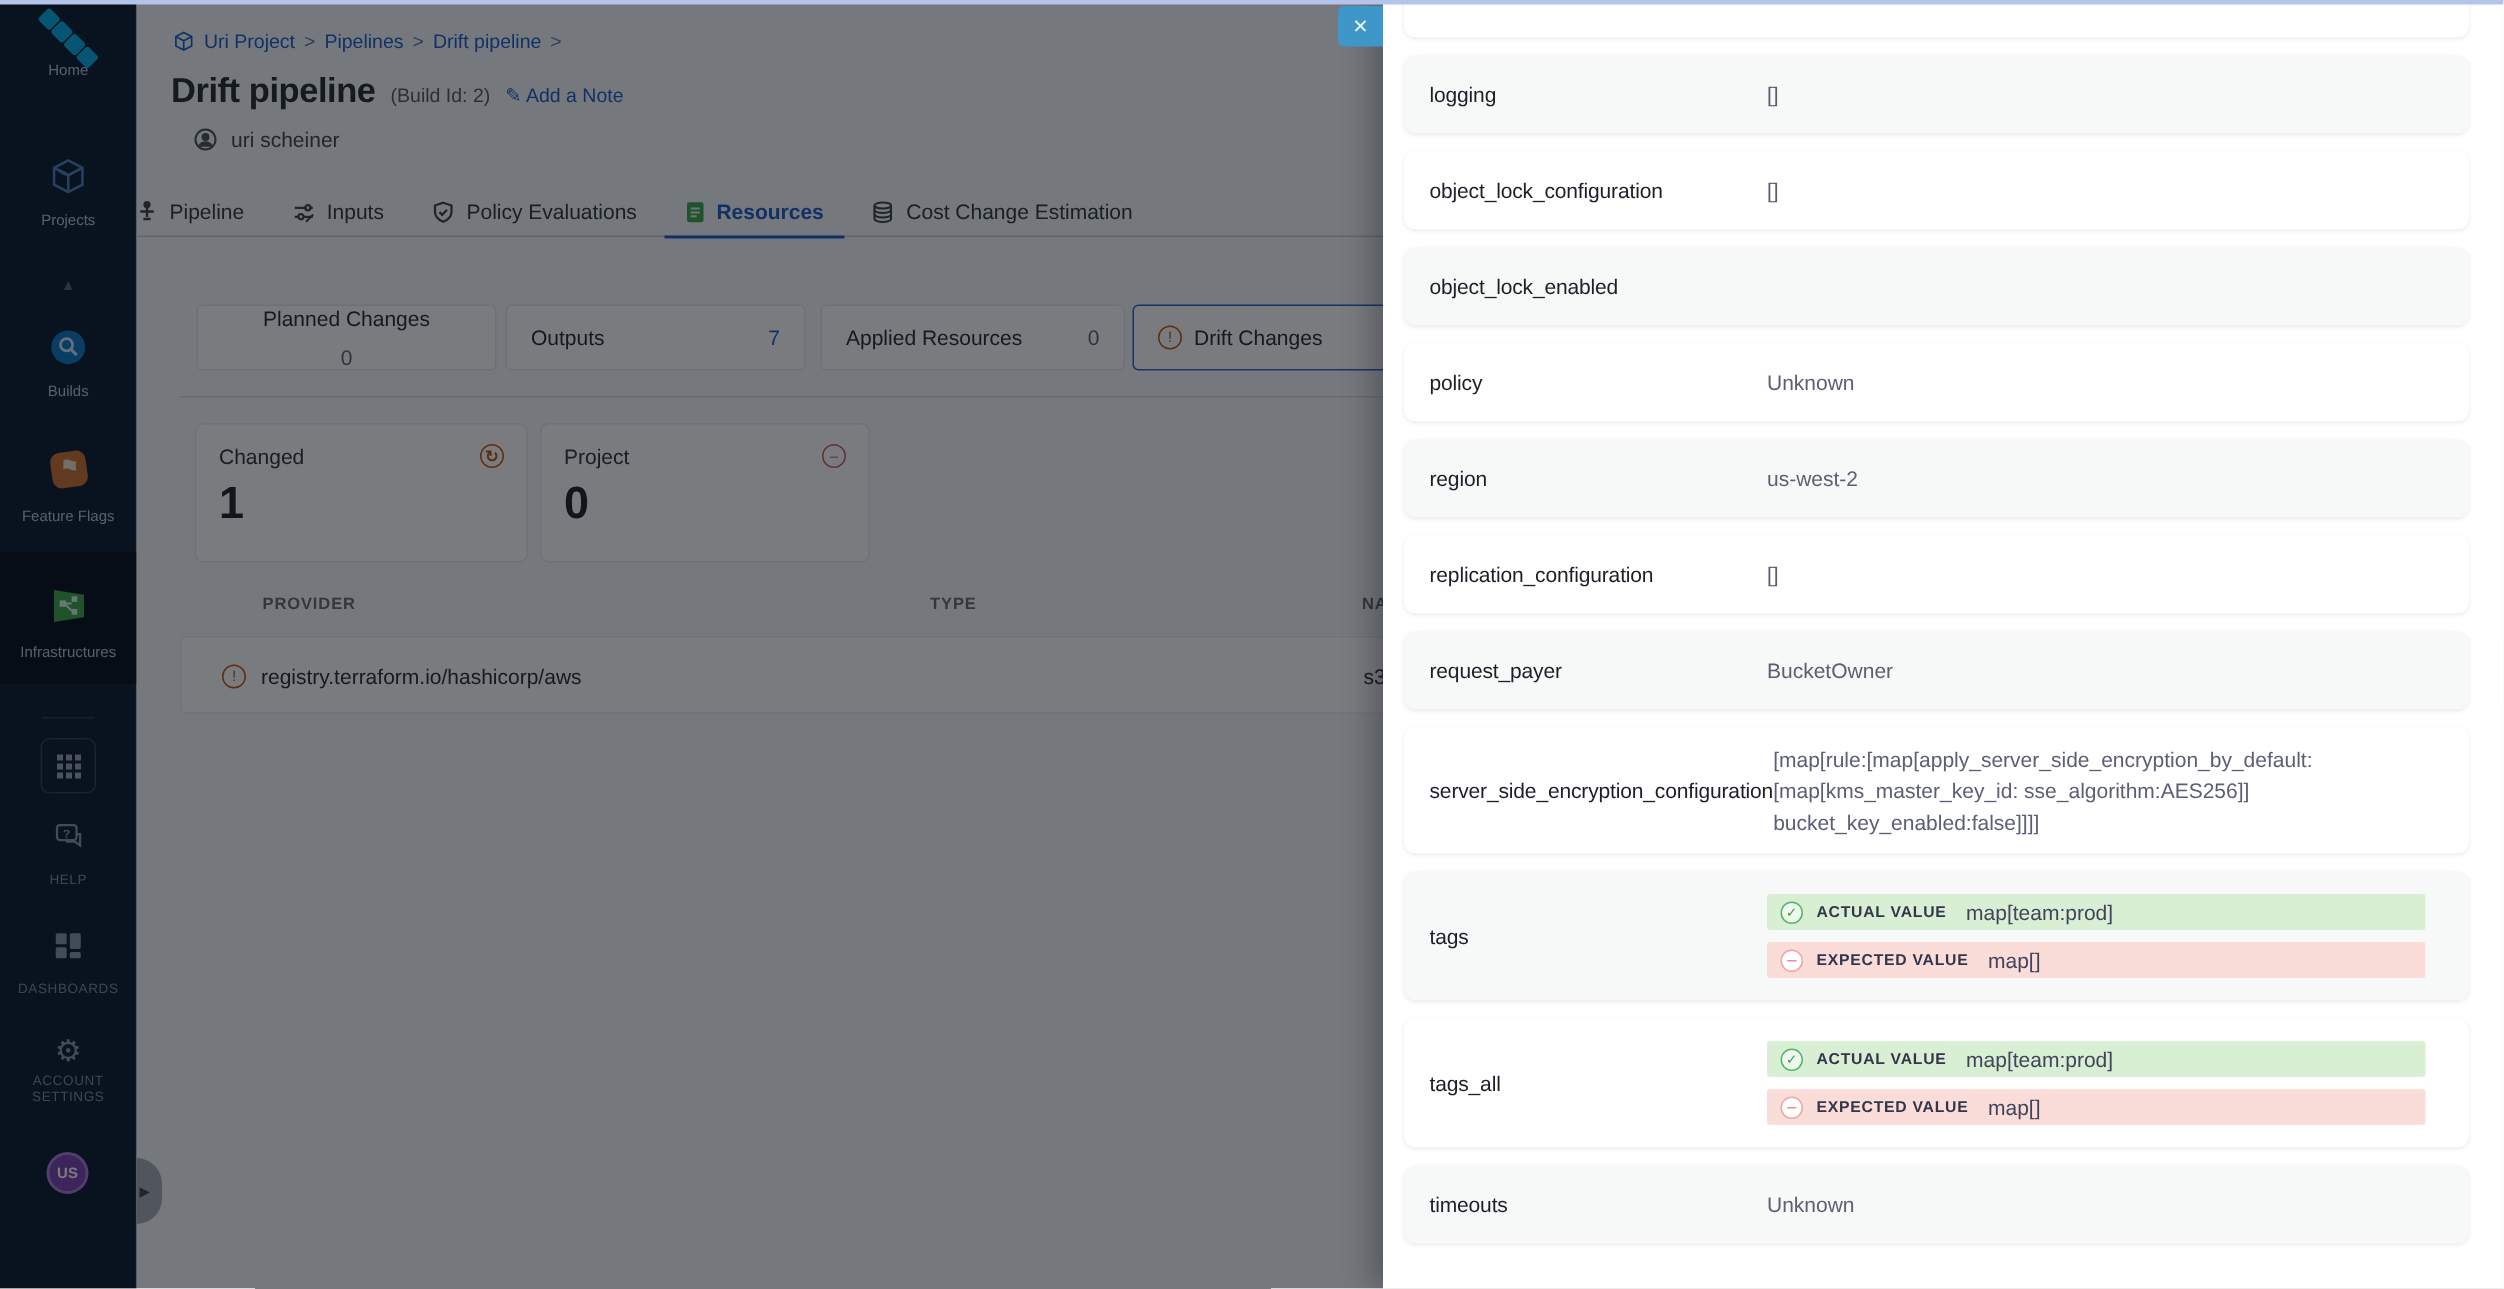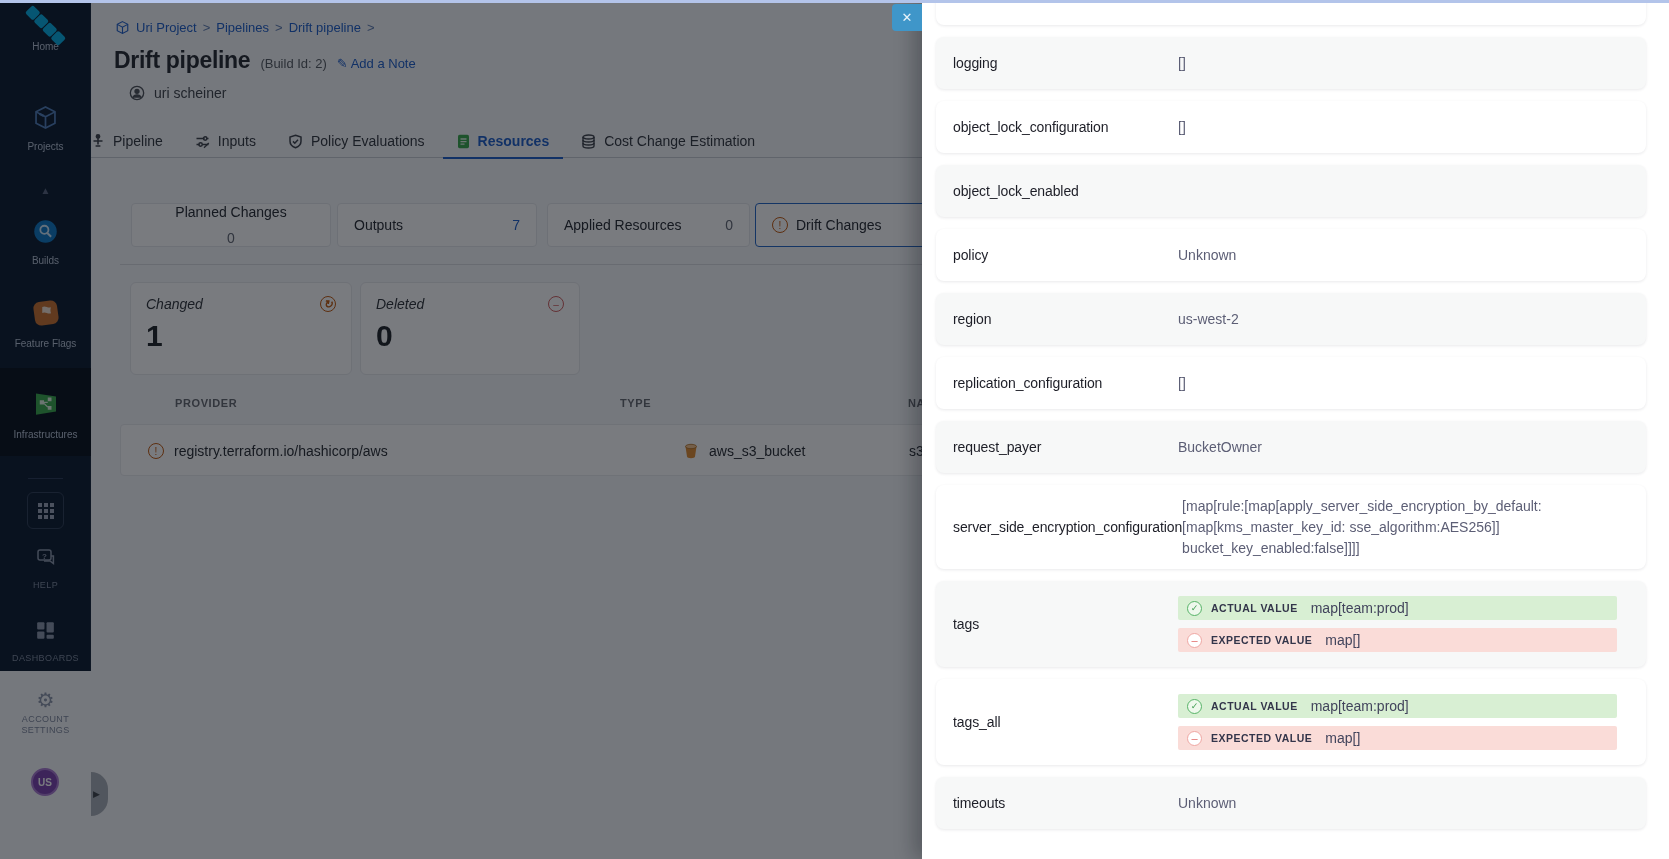--- a/index.html
+++ b/index.html
@@ -4,21 +4,21 @@
 <style>
   * { margin:0; padding:0; box-sizing:border-box; }
   html,body { width:1669px; height:859px; overflow:hidden; background:#f7f8fa;
     font-family:"Liberation Sans", sans-serif; }
   #stage { position:relative; width:1669px; height:859px; }
 
   
   .top-strip { position:absolute; left:0; top:0; width:1669px; height:3px; background:#b3c4ea; z-index:30; }
 
   
-  .sidebar { position:absolute; left:0; top:0; width:91px; height:671px; background:#07182b; z-index:1;
+  .sidebar { position:absolute; left:0; top:0; width:91px; height:859px; background:#07182b; z-index:1;
     border-right:1px solid rgba(255,255,255,.05); }
   .nav-item { position:absolute; left:0; width:91px; text-align:center; cursor:pointer; }
   .nav-item .nav-label { display:block; font-size:10px; color:#b6c1d4; margin-top:6px; }
   .nav-item.small .nav-label { font-size:9px; color:#7d879c; letter-spacing:.4px; line-height:11px; }
   .nav-item.active-band { background:#040d18; }
   .logo-grid { display:inline-grid; grid-template-columns:12px 12px; grid-gap:1px; transform:rotate(45deg); margin-top:4px; }
   .logo-grid i { width:11px; height:11px; background:#00ade4; border-radius:2px; }
   .chev-up { position:absolute; left:0; width:91px; text-align:center; color:#55617a; font-size:10px; }
   .side-divider { position:absolute; left:28px; width:35px; height:1px; background:#273652; }
   .grid-btn { position:absolute; left:27px; width:37px; height:37px; border:1px solid #2c3a52; border-radius:6px;
@@ -53,21 +53,21 @@
     display:flex; align-items:center; justify-content:space-between; padding:0 16px; font-size:14px; color:#23272e; cursor:pointer; }
   .subtab .count { color:#5f6470; }
   .subtab .count.blue { color:#1a5cc8; }
   .subtab.selected { border:1.5px solid #2064c6; }
   .subtab .lab { display:flex; align-items:center; gap:8px; }
 
   .hdivider { position:absolute; left:29px; top:261px; width:1549px; height:1px; background:#d9dce1; }
 
   
   .stat-card { position:absolute; top:279px; height:93px; background:#fff; border:1px solid #e6e8ec; border-radius:6px; padding:13px 15px; }
-  .stat-card .stat-head { display:flex; justify-content:space-between; align-items:center; font-size:14px; color:#2c3036;font-style:italic; }
+  .stat-card .stat-head { display:flex; justify-content:space-between; align-items:center; font-size:14px; color:#2c3036; }
   .stat-card .stat-num { font-size:30px; font-weight:bold; color:#1c2025; margin-top:7px; }
   .ring-icon { display:inline-flex; width:16px; height:16px; border-radius:50%; align-items:center; justify-content:center; font-size:10px; }
   .ring-orange { border:1.5px solid #c1570a; color:#c1570a; }
   .ring-red { border:1.5px solid #cf5c5c; color:#cf5c5c; }
   .ring-orange.refresh { font-size:11px; font-weight:bold; }
 
   
   .tbl-head { position:absolute; top:394px; font-size:11px; font-weight:bold; letter-spacing:.6px; color:#63666d; }
   .tbl-row { position:absolute; left:29px; top:421px; width:1549px; height:52px; background:#fff; border:1px solid #e8eaed;
     border-radius:4px; cursor:pointer; }
@@ -319,44 +319,34 @@
 
     <div class="stat-card" style="left:39px; width:222px;">
       <div class="stat-head">
         <span>Changed</span>
         <span class="ring-icon ring-orange refresh">↻</span>
       </div>
       <div class="stat-num">1</div>
     </div>
     <div class="stat-card" style="left:269px; width:220px;">
       <div class="stat-head">
-        <span>Deleted</span>
+        <span>Project</span>
         <span class="ring-icon ring-red">–</span>
       </div>
       <div class="stat-num">0</div>
     </div>
 
     <div class="tbl-head" style="left:84px">PROVIDER</div>
     <div class="tbl-head" style="left:529px">TYPE</div>
     <div class="tbl-head" style="left:817px">NAME</div>
 
     <div class="tbl-row">
       <div class="tbl-cell" style="left:27px">
         <span class="ring-icon ring-orange">!</span>
         <span>registry.terraform.io/hashicorp/aws</span>
-      </div>
-      <div class="tbl-cell" style="left:562px">
-        <span class="ic">
-          <svg width="16" height="16" viewBox="0 0 16 16">
-              <path d="M2.5 3.5h11L12 13.6c0 .9-1.8 1.6-4 1.6s-4-.7-4-1.6z" fill="#e08b2d"></path>
-              <ellipse cx="8" cy="3.5" rx="5.5" ry="2.2" fill="#f3c089"></ellipse>
-              <ellipse cx="8" cy="3.5" rx="5.5" ry="2.2" fill="none" stroke="#b06a1a" stroke-width=".8"></ellipse>
-            </svg>
-        </span>
-        <span>aws_s3_bucket</span>
       </div>
       <div class="tbl-cell" style="left:788px">
         <span>s3</span>
       </div>
     </div>
 
     <div class="expand-handle">▶</div>
   </div>
 
   <div class="overlay"></div>

